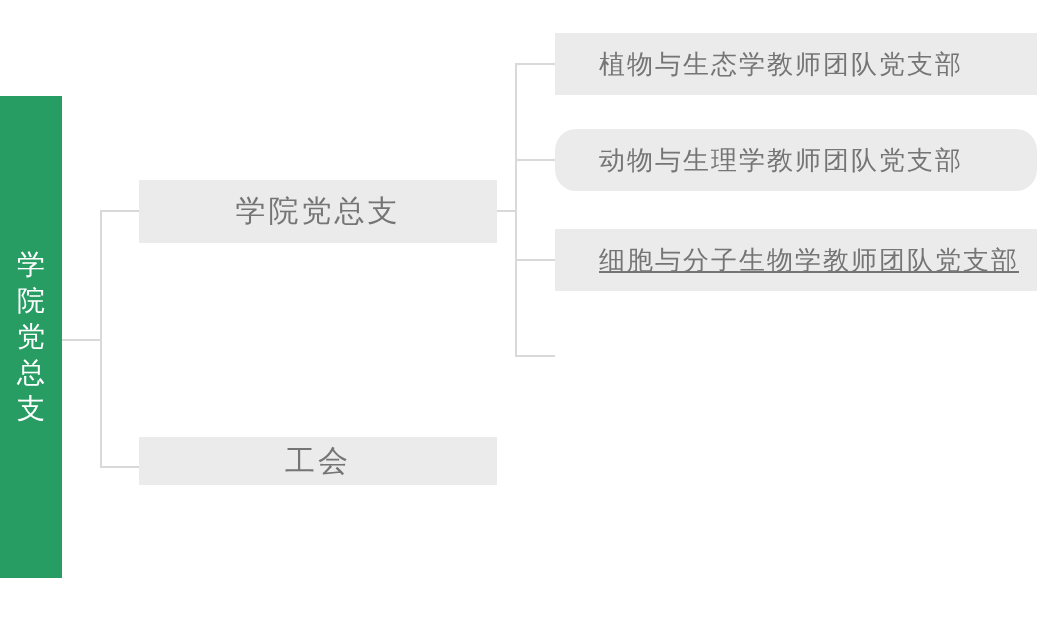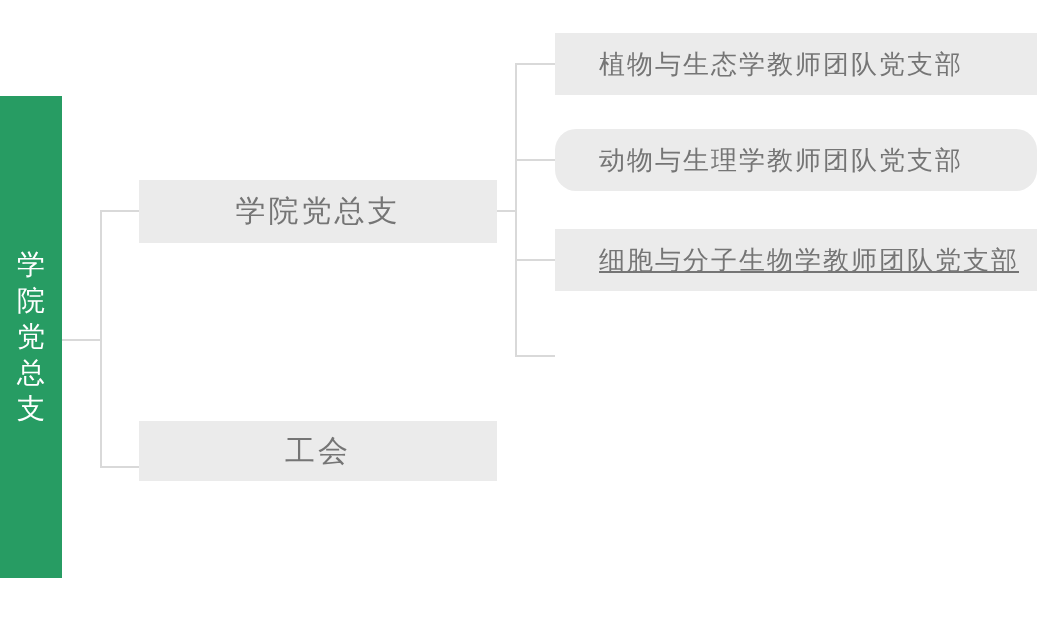--- a/index.html
+++ b/index.html
@@ -66,21 +66,21 @@
 <div class="canvas">
 
   <div class="root-node">
     <div class="root-label">学院党总支</div>
   </div>
 
   <div class="node branch-node" style="top:180px; height:63px;">
     <span>学院党总支</span>
   </div>
 
-  <div class="node branch-node" style="top:421px; height:60px;">
+  <div class="node branch-node" style="top:437px; height:48px;">
     <span>工会</span>
   </div>
 
   <div class="node leaf-node" style="top:33px;">
     <span>植物与生态学教师团队党支部</span>
   </div>
 
   <div class="node leaf-node" style="top:129px;border-radius:21px;">
     <span>动物与生理学教师团队党支部</span>
   </div>

